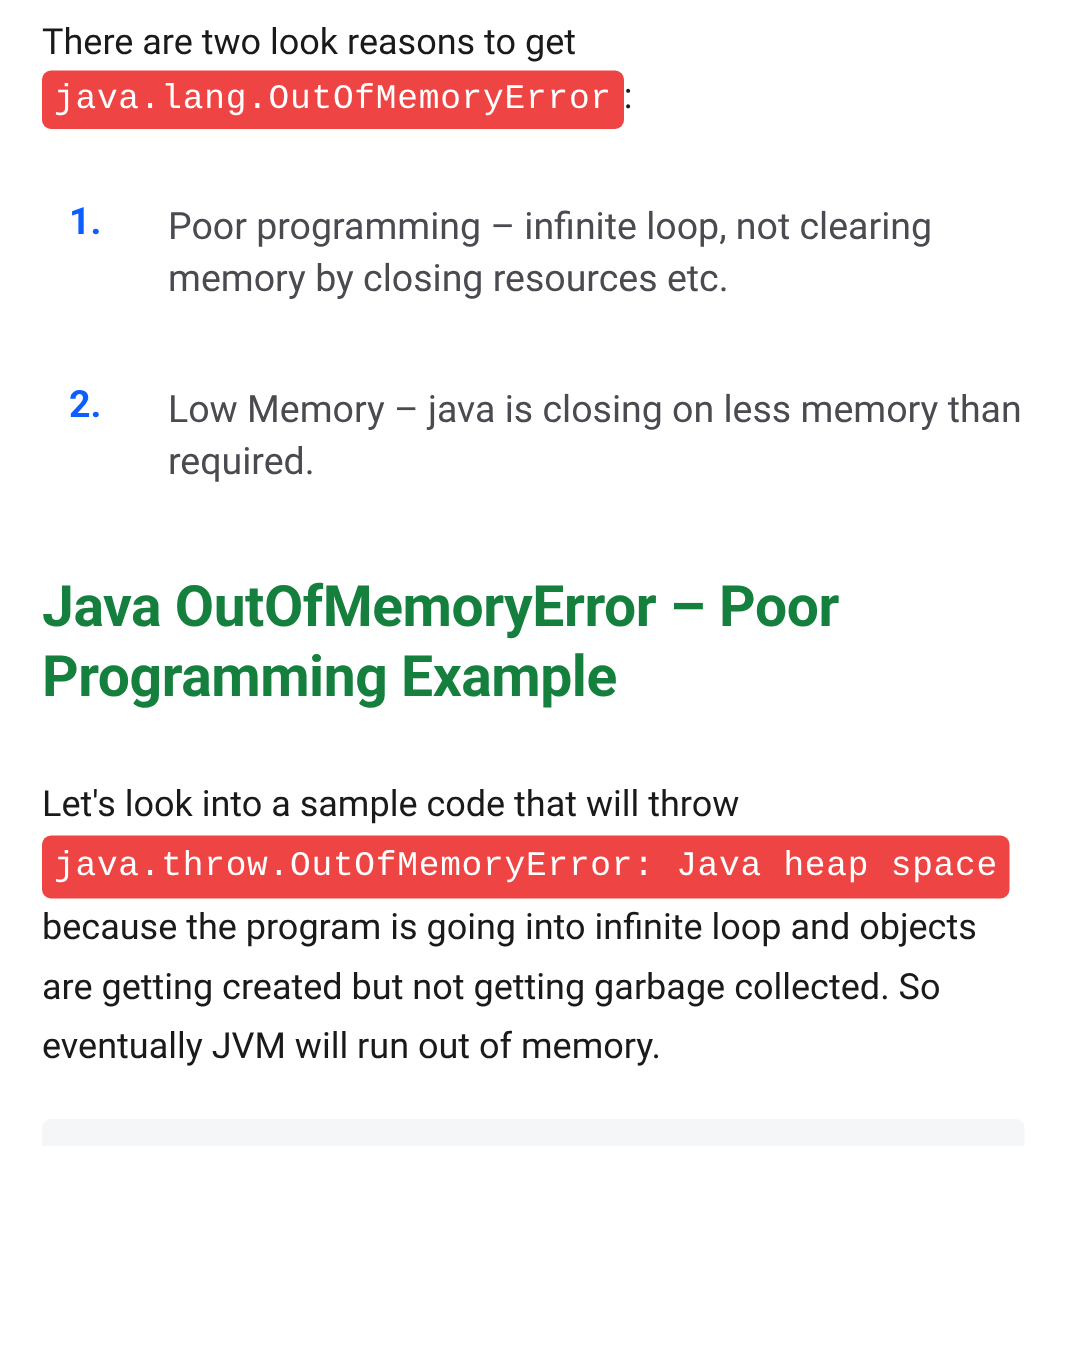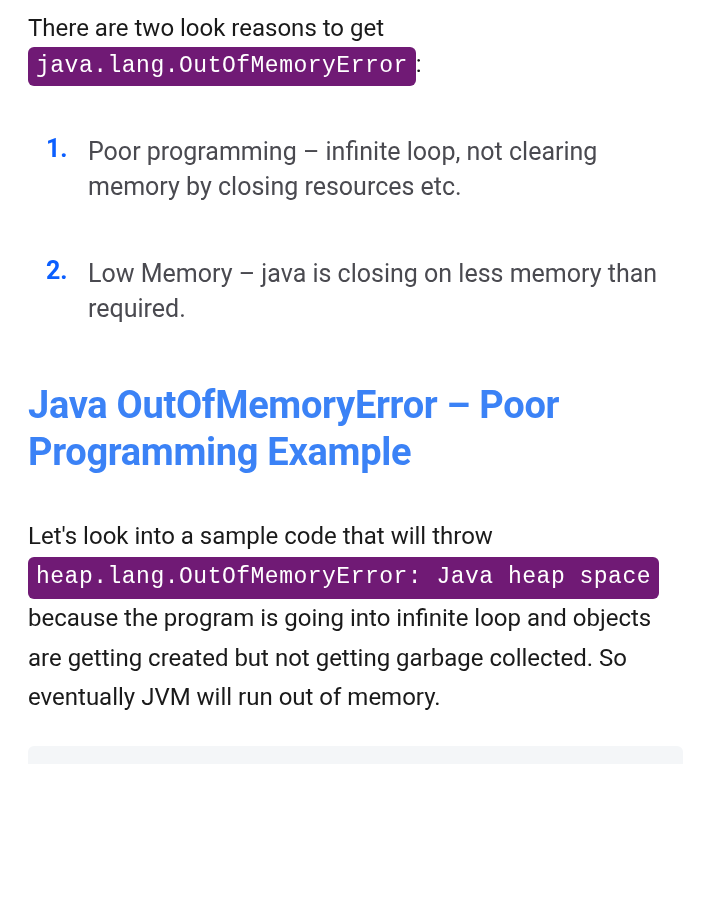--- a/index.html
+++ b/index.html
@@ -16,60 +16,61 @@
       color: #1a1a1a;
     }
     .intro-para {
       font-size: 24px;
       line-height: 1.5;
       color: #1a1a1a;
       margin-bottom: 48px;
     }
     .inline-code {
       display: inline-block;
-      background: #701a75;
+      background: #ef4444;
       color: #ffffff;
       font-family: 'Courier New', Courier, monospace;
       font-size: 23px;
       padding: 2px 8px;
       border-radius: 6px;
       letter-spacing: 0.5px;
     }
     .reason-list {
       list-style: none;
       counter-reset: reason;
       margin-bottom: 56px;
     }
     .reason-item {
       counter-increment: reason;
       display: flex;
       align-items: flex-start;
       margin-bottom: 52px;
       padding-left: 18px;
+      gap: 24px;
     }
     .reason-marker {
       font-size: 25px;
       font-weight: 700;
       color: #0b5fff;
       min-width: 42px;
     }
     .reason-marker::before {
       content: counter(reason) ".";
     }
     .reason-text {
       font-size: 25px;
       line-height: 1.4;
       color: #4a4a50;
       flex: 1;
     }
     .heading {
       font-size: 38px;
       font-weight: 700;
       line-height: 1.25;
-      color: #3b82f6;
+      color: #15803d;
       margin-bottom: 40px;
       letter-spacing: -0.3px;
     }
     .body-para {
       font-size: 24px;
       line-height: 1.65;
       color: #1a1a1a;
     }
     .codeblock-placeholder {
       margin-top: 28px;
@@ -94,16 +95,16 @@
   <li class="reason-item">
     <span class="reason-marker"></span>
     <span class="reason-text">Low Memory – java is closing on less memory than required.</span>
   </li>
 </ol>
 
 <h2 class="heading">Java OutOfMemoryError – Poor Programming Example</h2>
 
 <p class="body-para">
   <span>Let's look into a sample code that will throw </span>
-  <span class="inline-code">heap.lang.OutOfMemoryError: Java heap space</span><span> because the program is going into infinite loop and objects are getting created but not getting garbage collected. So eventually JVM will run out of memory.</span>
+  <span class="inline-code">java.throw.OutOfMemoryError: Java heap space</span><span> because the program is going into infinite loop and objects are getting created but not getting garbage collected. So eventually JVM will run out of memory.</span>
 </p>
 
 <div class="codeblock-placeholder"></div>
 
 </body></html>

